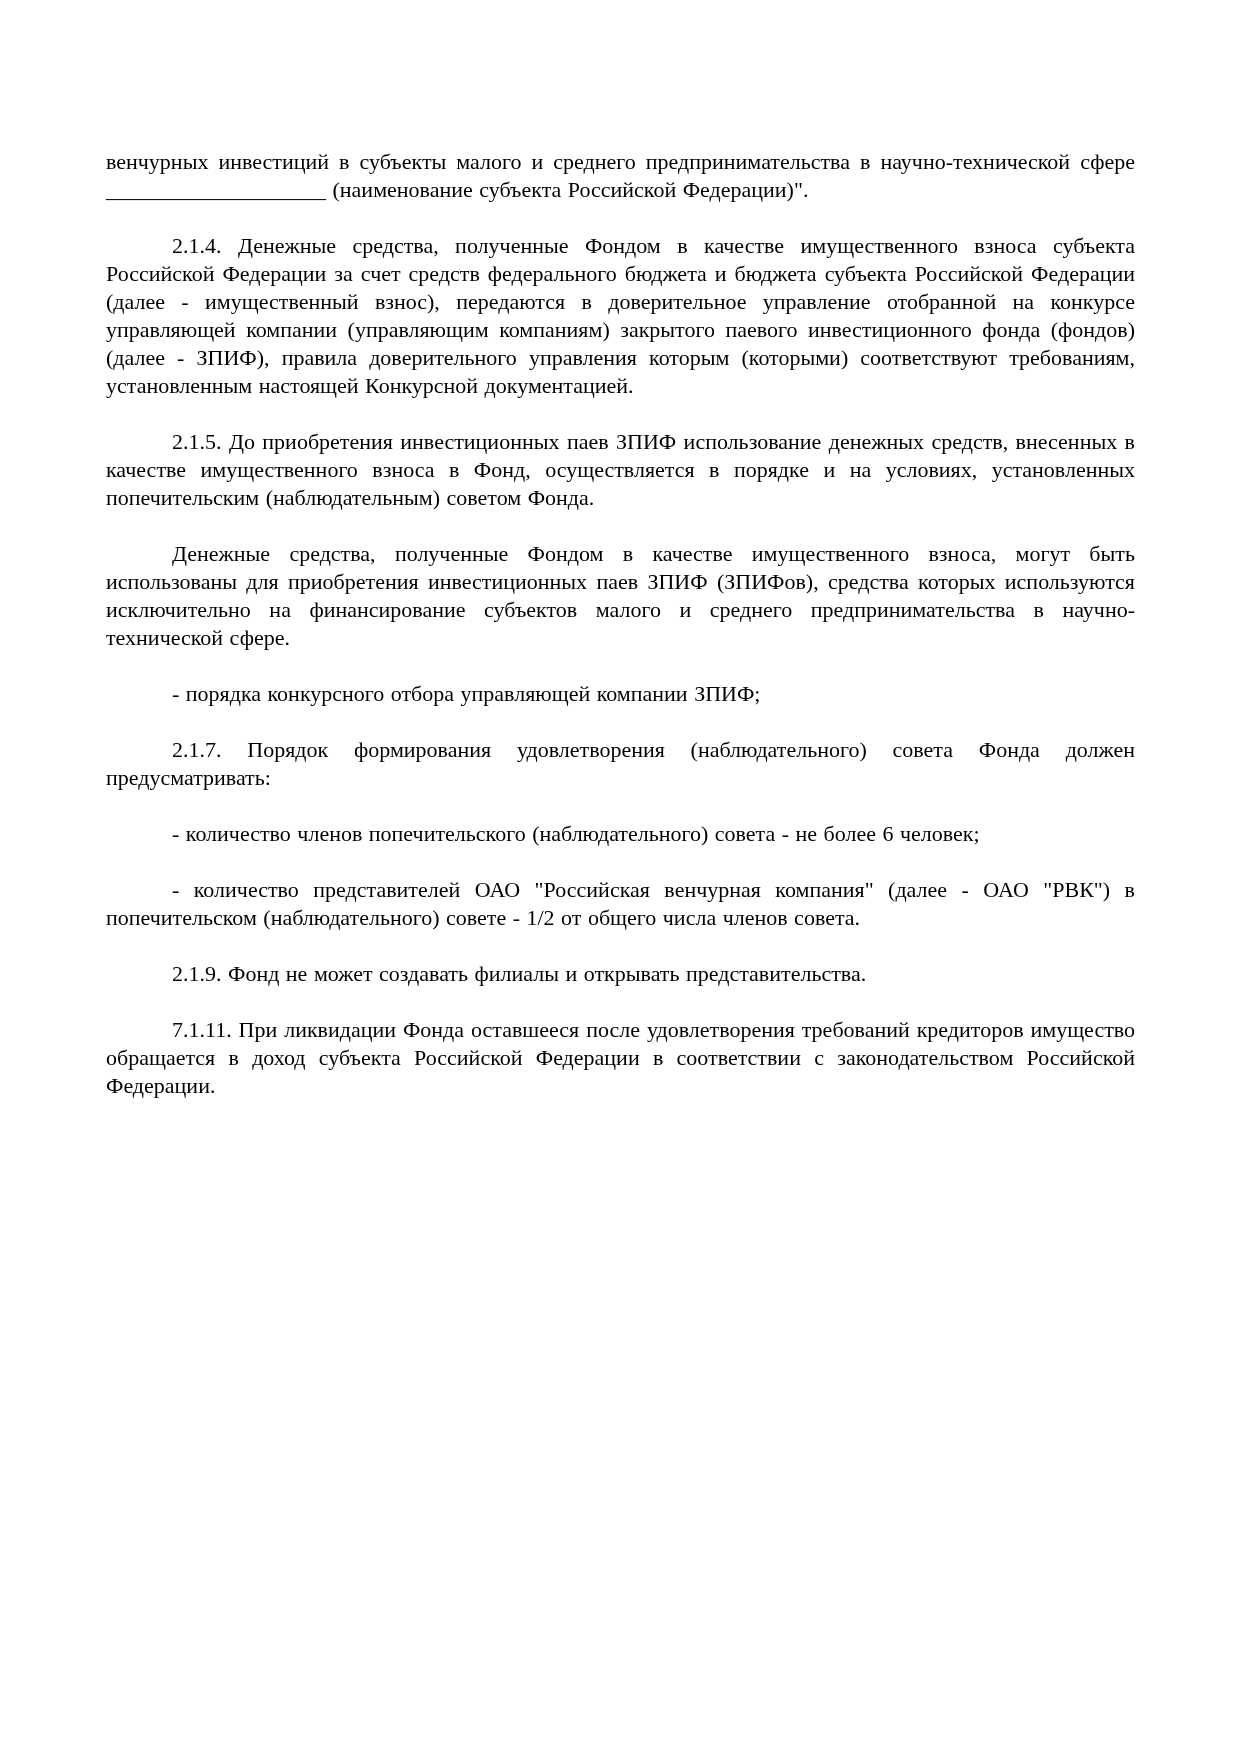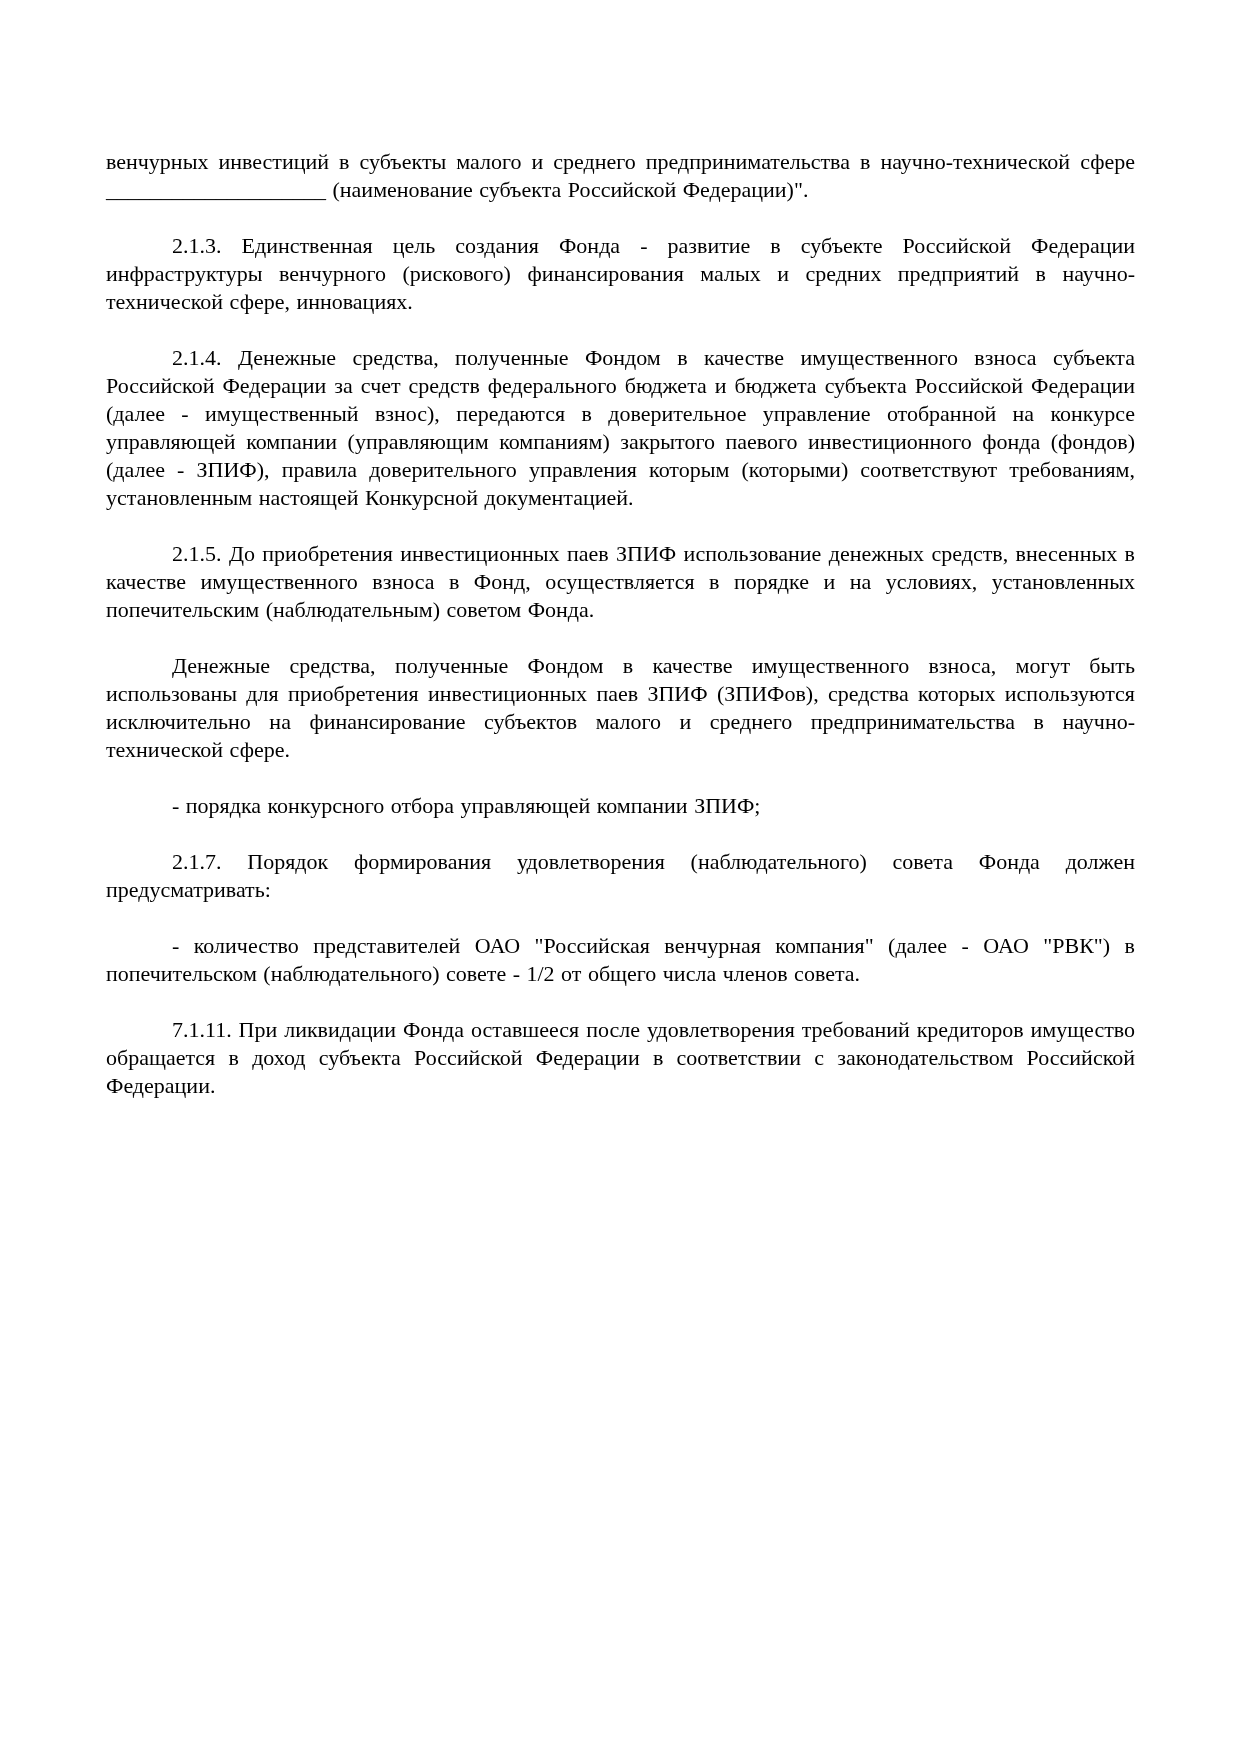--- a/index.html
+++ b/index.html
@@ -33,22 +33,23 @@
   p.para.no-indent {
     text-indent: 0;
   }
 </style>
 </head>
 <body>
 
 <div class="page">
   <div class="content" id="content">
       <p class="para no-indent">венчурных инвестиций в субъекты малого и среднего предпринимательства в научно-технической сфере ____________________ (наименование субъекта Российской Федерации)".</p>
-      <p class="para">2.1.3. Единственная цель создания Фонда - развитие в субъекте Российской Федерации инфраструктуры венчурного (рискового) финансирования малых и средних предприятий в научно-технической сфере, инновациях.</p>
       <p class="para">2.1.4. Денежные средства, полученные Фондом в качестве имущественного взноса субъекта Российской Федерации за счет средств федерального бюджета и бюджета субъекта Российской Федерации (далее - имущественный взнос), передаются в доверительное управление отобранной на конкурсе управляющей компании (управляющим компаниям) закрытого паевого инвестиционного фонда (фондов) (далее - ЗПИФ), правила доверительного управления которым (которыми) соответствуют требованиям, установленным настоящей Конкурсной документацией.</p>
       <p class="para">2.1.5. До приобретения инвестиционных паев ЗПИФ использование денежных средств, внесенных в качестве имущественного взноса в Фонд, осуществляется в порядке и на условиях, установленных попечительским (наблюдательным) советом Фонда.</p>
       <p class="para">Денежные средства, полученные Фондом в качестве имущественного взноса, могут быть использованы для приобретения инвестиционных паев ЗПИФ (ЗПИФов), средства которых используются исключительно на финансирование субъектов малого и среднего предпринимательства в научно-технической сфере.</p>
       <p class="para">- порядка конкурсного отбора управляющей компании ЗПИФ;</p>
       <p class="para">2.1.7. Порядок формирования удовлетворения (наблюдательного) совета Фонда должен предусматривать:</p>
+      <p class="para">- количество членов попечительского (наблюдательного) совета - не более 6 человек;</p>
       <p class="para">- количество представителей ОАО "Российская венчурная компания" (далее - ОАО "РВК") в попечительском (наблюдательного) совете - 1/2 от общего числа членов совета.</p>
+      <p class="para">2.1.9. Фонд не может создавать филиалы и открывать представительства.</p>
       <p class="para">7.1.11. При ликвидации Фонда оставшееся после удовлетворения требований кредиторов имущество обращается в доход субъекта Российской Федерации в соответствии с законодательством Российской Федерации.</p>
     </div>
 </div>
 
 </body></html>

